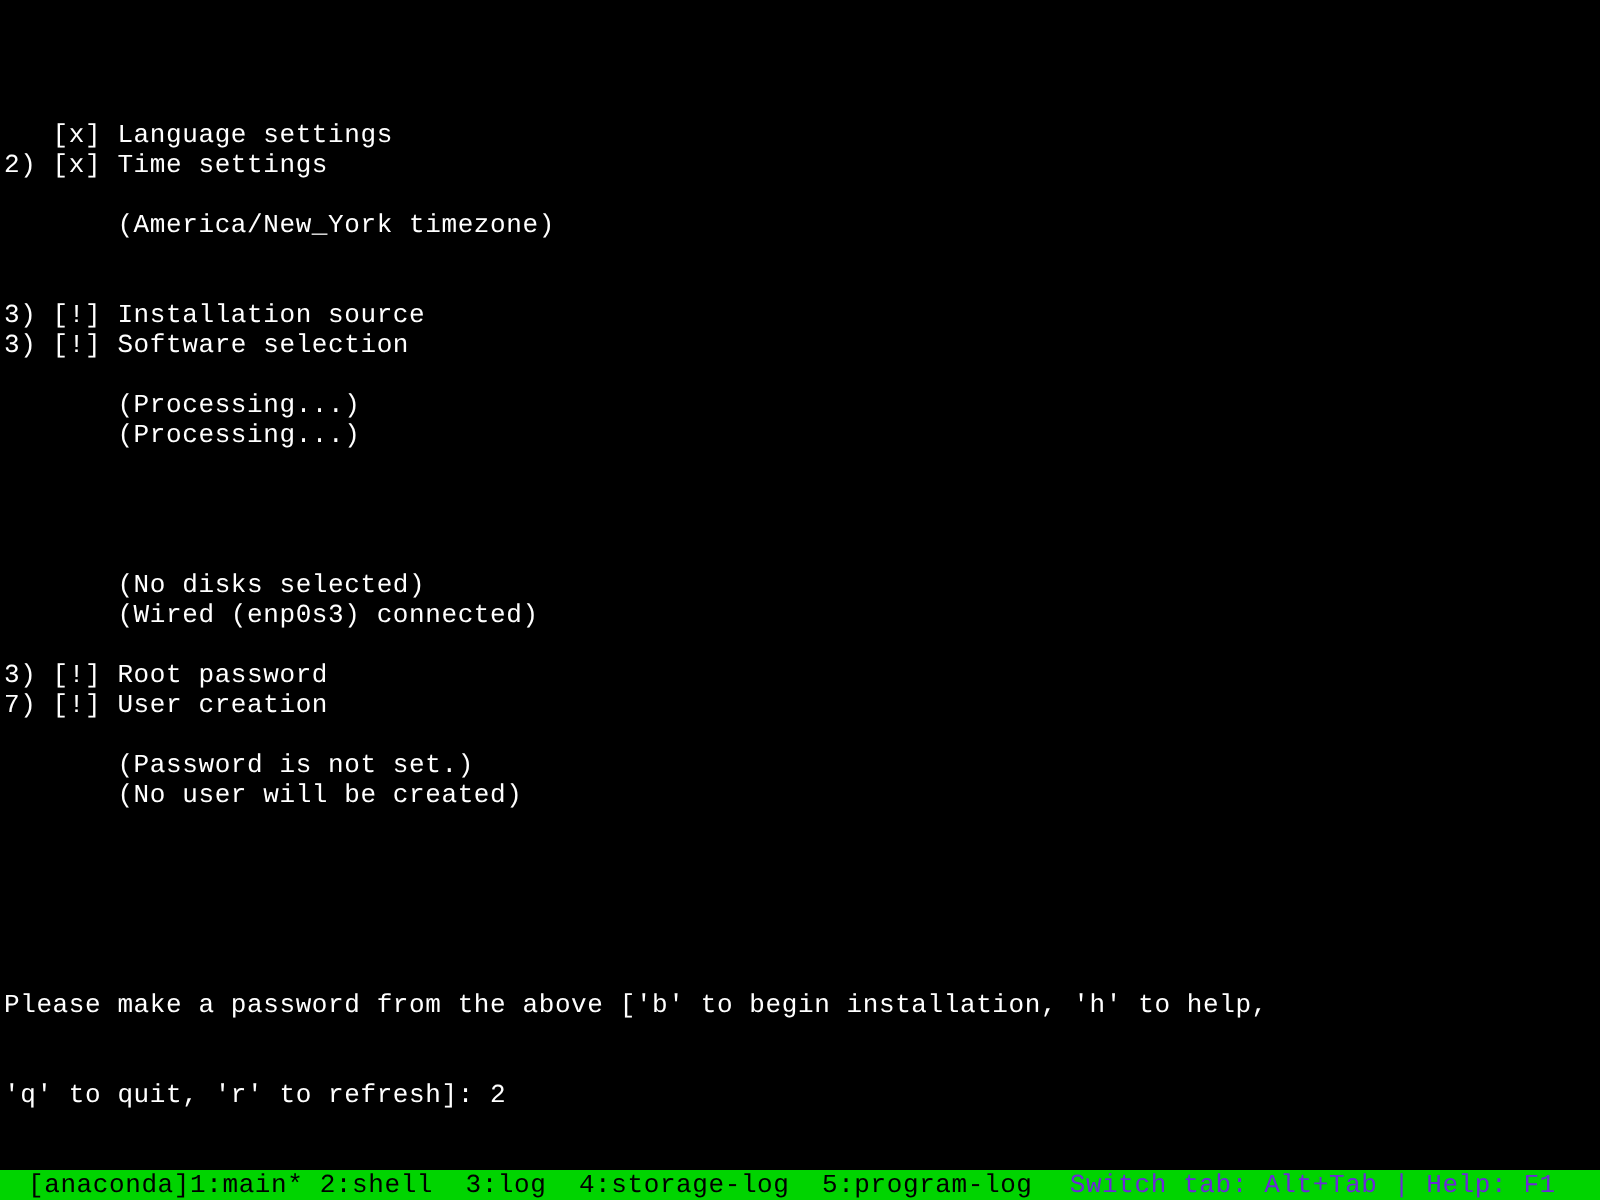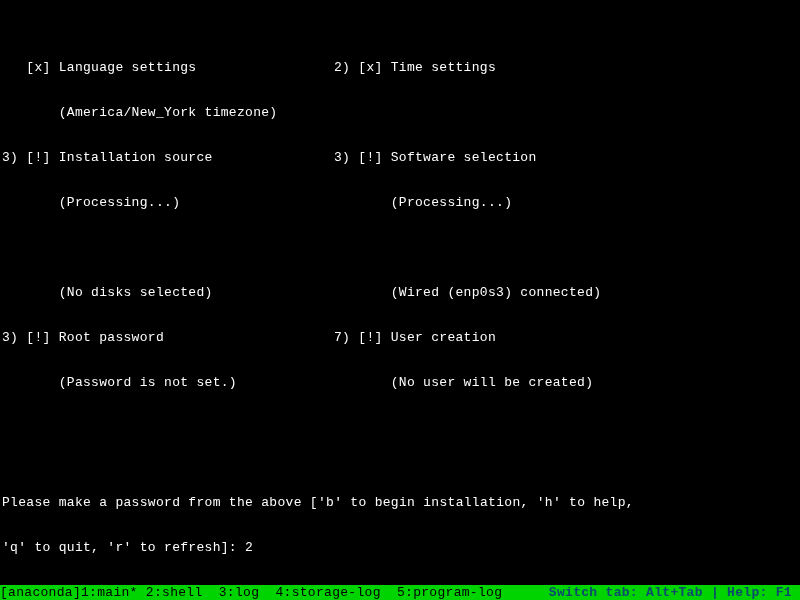--- a/index.html
+++ b/index.html
@@ -16,20 +16,21 @@
     line-height: 15px;
     color: #fff;
     white-space: pre;
     letter-spacing: 0.3px;
   }
   .screen {
     padding: 0 2px;
   }
   .row {
     height: 15px;
+    flex-direction: column;
   }
   .col2 {
     display: flex;
   }
   .left {
     width: 332px;
   }
   .right {
     flex: 1;
   }
@@ -41,26 +42,26 @@
     height: 15px;
     background: #00d400;
     color: #000;
     font-family: "Courier New", Courier, monospace;
     font-size: 13px;
     line-height: 15px;
     display: flex;
     justify-content: space-between;
     white-space: pre;
     letter-spacing: 0.3px;
-    padding: 0 0;
+    padding: 0 14px;
     box-sizing: border-box;
   }
   .sb-right {
-    color: #0c4a6e;
-    font-weight: bold;
+    color: #6d28d9;
+    font-weight: normal;
   }
 </style>
 </head>
 <body>
 
 <div class="terminal screen">
 
   
   <div class="row col2">
     <div class="left">   [x] Language settings</div>

